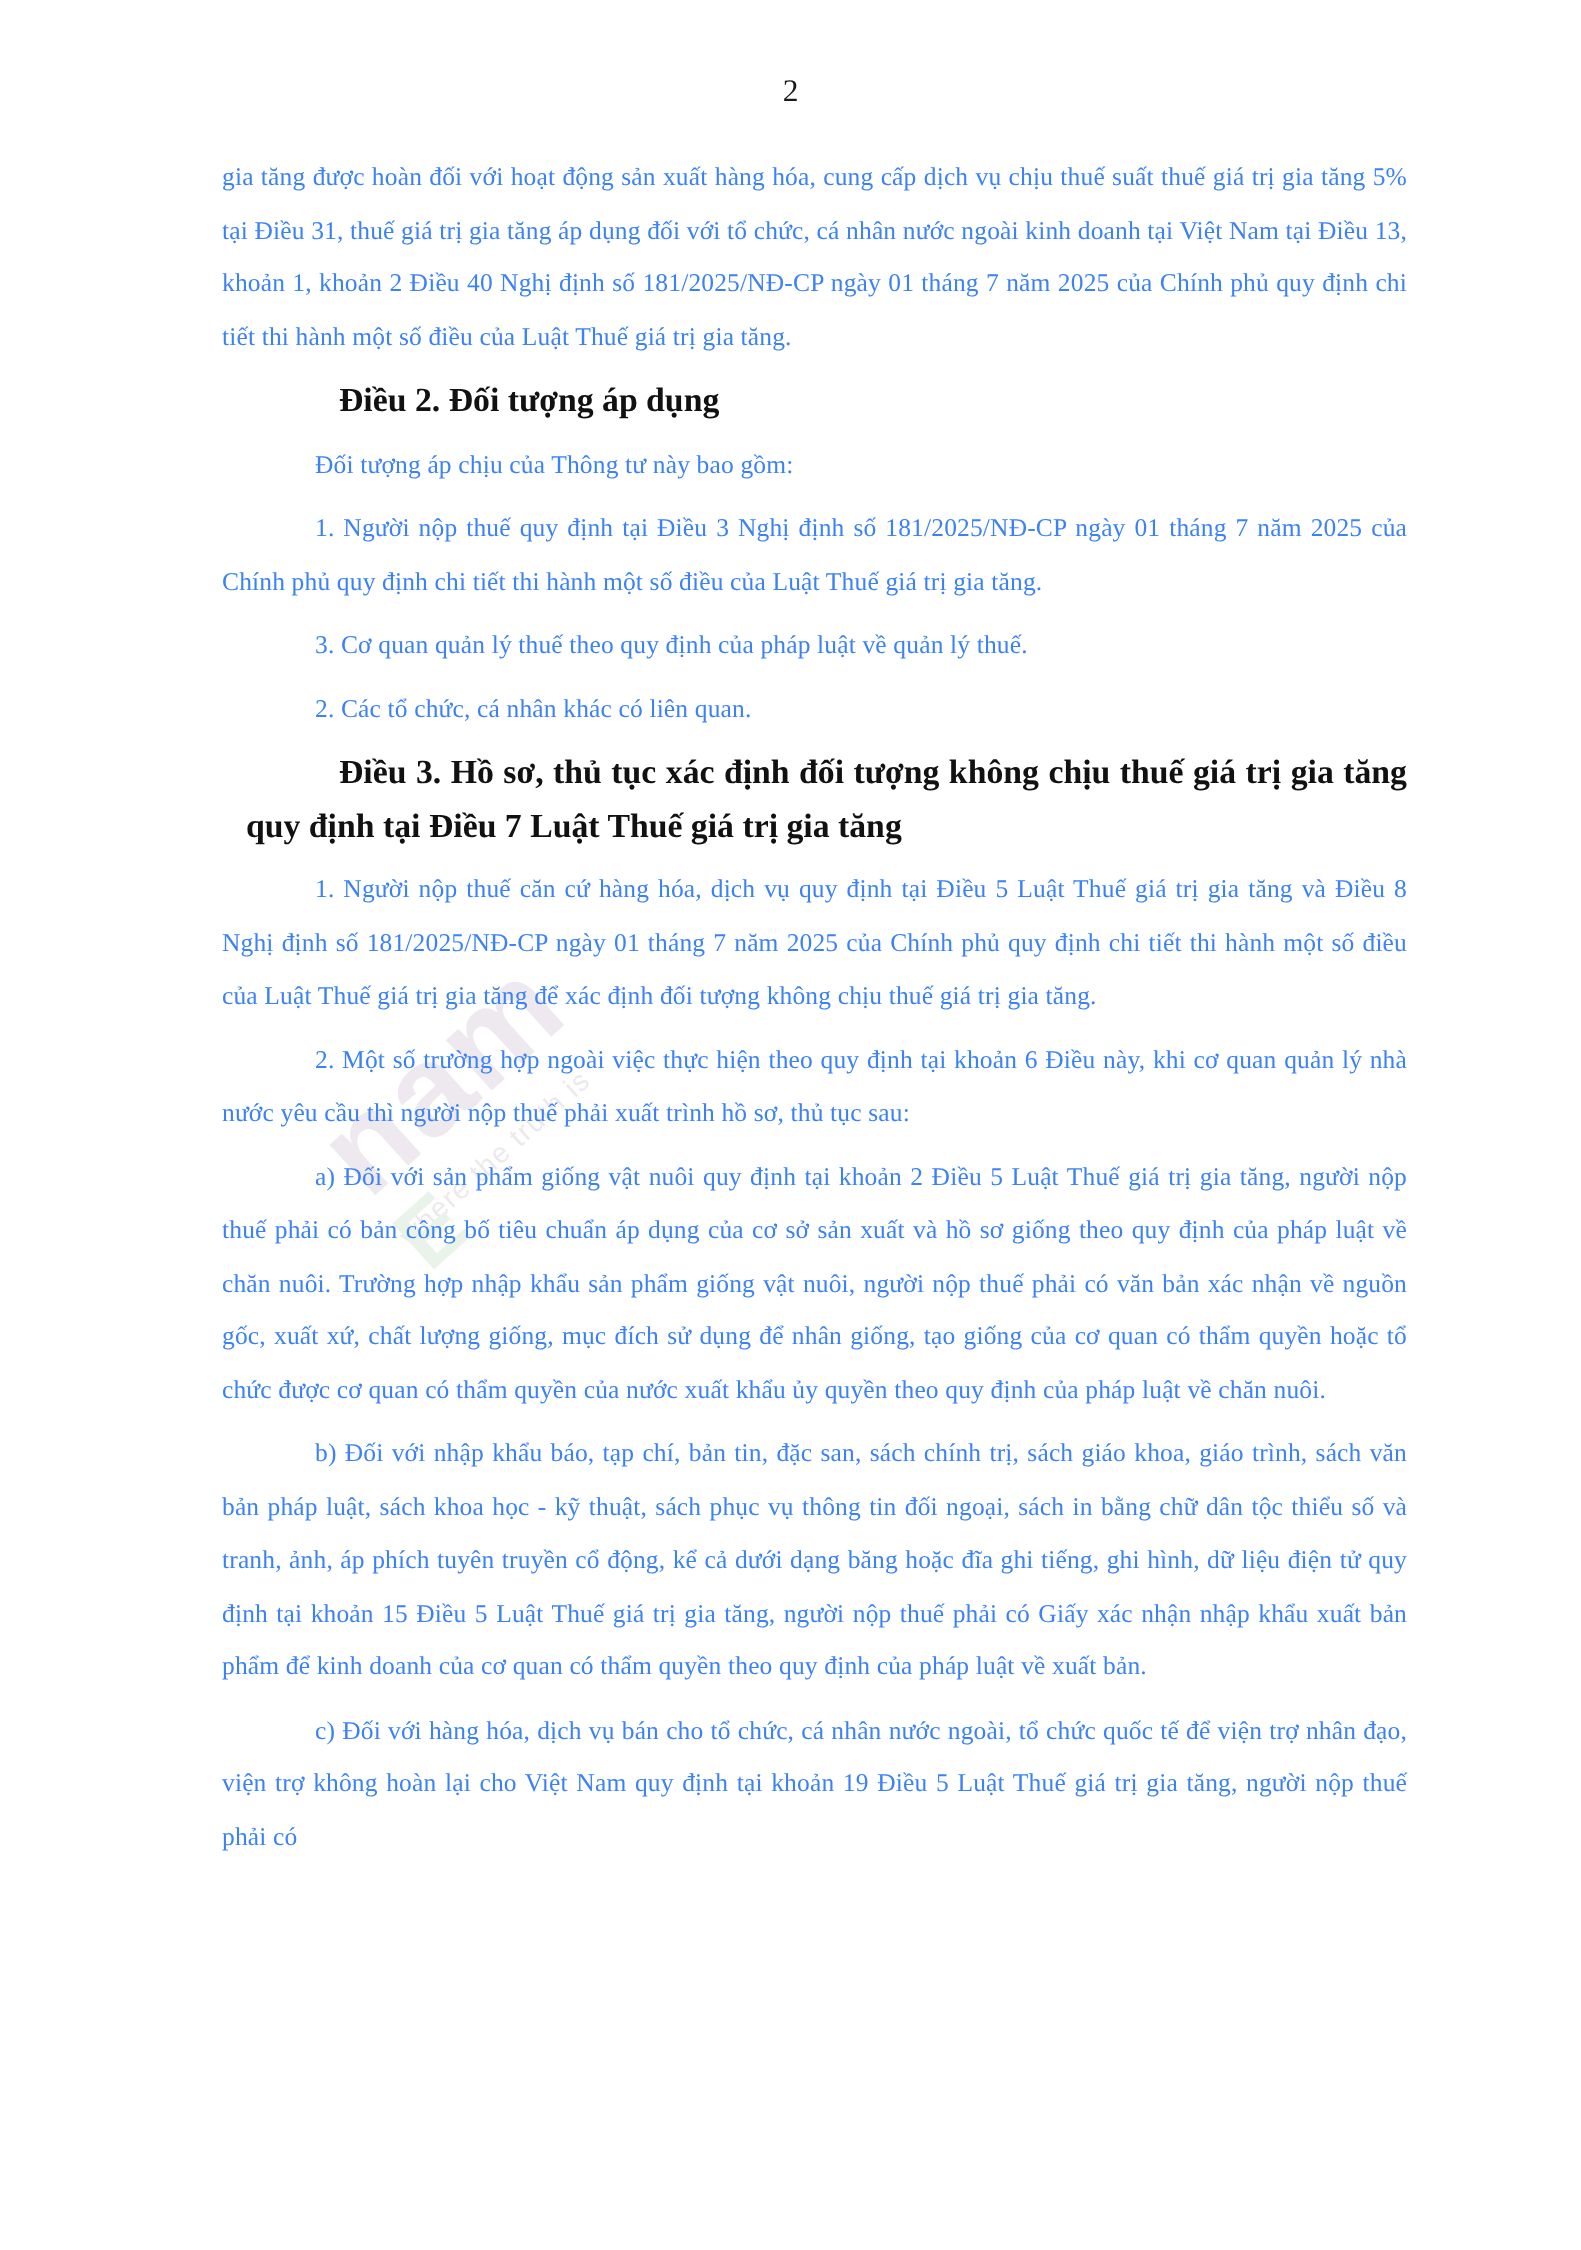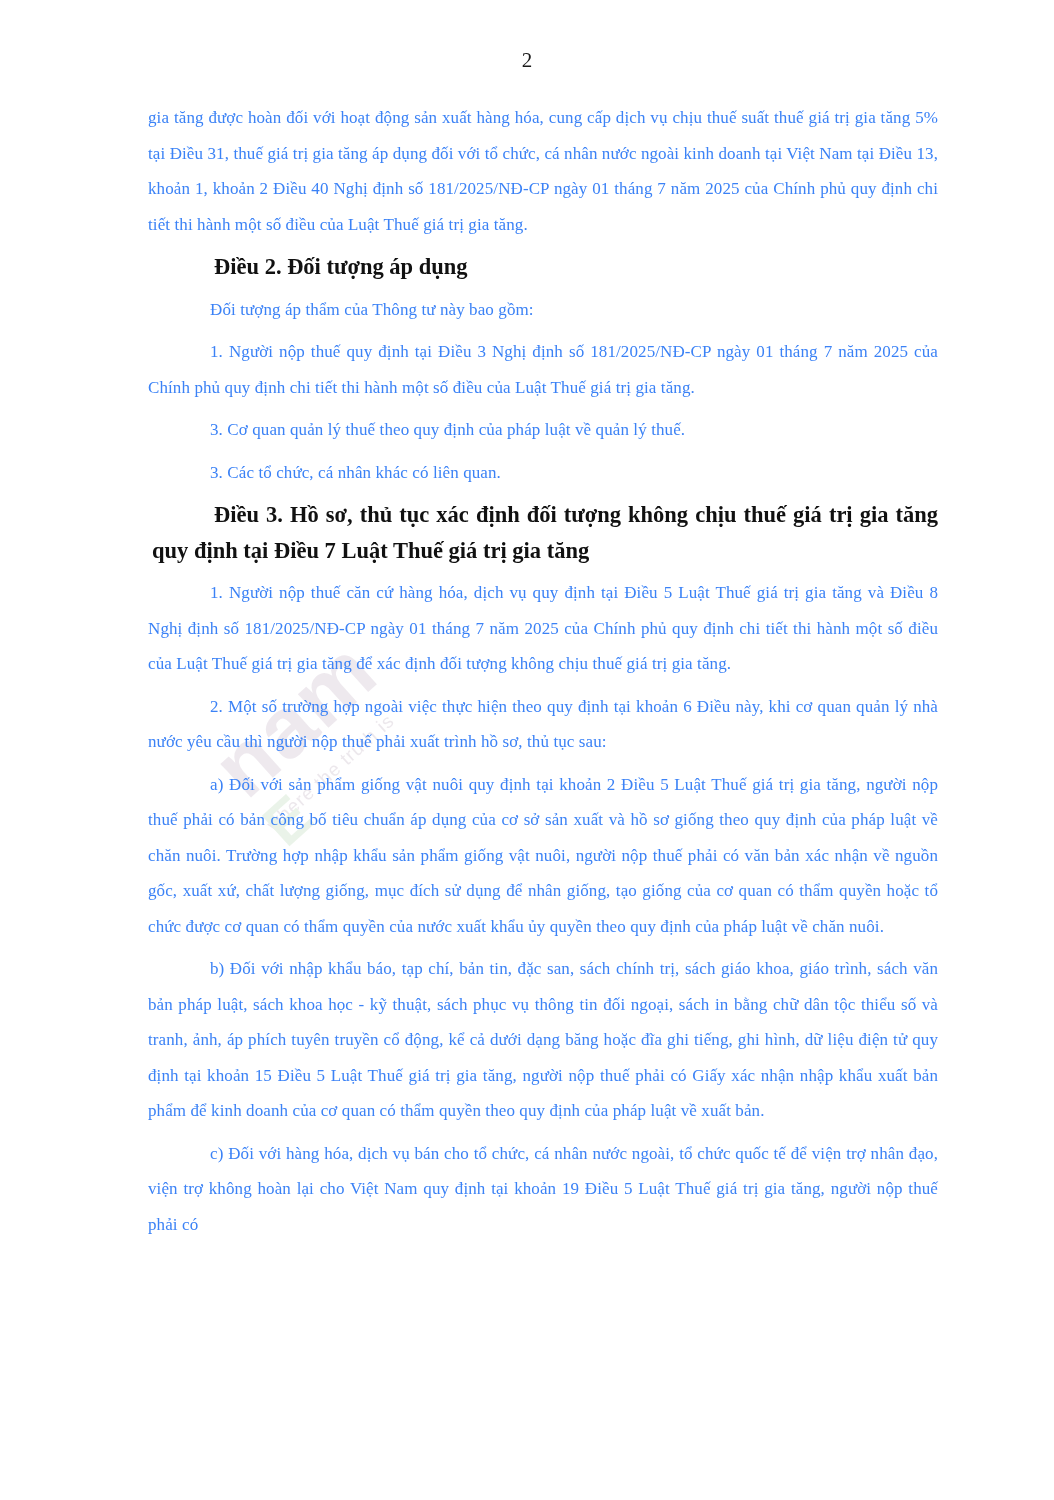--- a/index.html
+++ b/index.html
@@ -41,21 +41,21 @@
     text-align: justify;
     text-justify: inter-word;
     text-indent: 62px;
     color: #3b82f6;
     letter-spacing: 0.1px;
   }
   p.para.no-indent {
     text-indent: 0;
   }
   p.heading {
-    margin: 0 0 1px 4px;
+    margin: 0 0 1px 16px;
     font-size: 22.5px;
     line-height: 35.5px;
     text-align: justify;
     text-indent: 62px;
     font-weight: bold;
     color: #111;
   }
   p.heading.block {
     text-align: justify;
   }
@@ -108,27 +108,27 @@
     <div class="wm-text">nam</div>
     <div class="wm-sub">where the truth is</div>
     <div class="wm-mark">E</div>
   </div>
 
   <div class="content">
     <p class="para no-indent">gia tăng được hoàn đối với hoạt động sản xuất hàng hóa, cung cấp dịch vụ chịu thuế suất thuế giá trị gia tăng 5% tại Điều 31, thuế giá trị gia tăng áp dụng đối với tổ chức, cá nhân nước ngoài kinh doanh tại Việt Nam tại Điều 13, khoản 1, khoản 2 Điều 40 Nghị định số 181/2025/NĐ-CP ngày 01 tháng 7 năm 2025 của Chính phủ quy định chi tiết thi hành một số điều của Luật Thuế giá trị gia tăng.</p>
     <div class="spacer-sm"></div>
     <p class="heading">Điều 2. Đối tượng áp dụng</p>
     <div class="spacer-sm"></div>
-    <p class="para">Đối tượng áp thẩm của Thông tư này bao gồm:</p>
+    <p class="para">Đối tượng áp chịu của Thông tư này bao gồm:</p>
     <div class="spacer-sm"></div>
     <p class="para">1. Người nộp thuế quy định tại Điều 3 Nghị định số 181/2025/NĐ-CP ngày 01 tháng 7 năm 2025 của Chính phủ quy định chi tiết thi hành một số điều của Luật Thuế giá trị gia tăng.</p>
     <div class="spacer-sm"></div>
     <p class="para">3. Cơ quan quản lý thuế theo quy định của pháp luật về quản lý thuế.</p>
     <div class="spacer-sm"></div>
-    <p class="para">3. Các tổ chức, cá nhân khác có liên quan.</p>
+    <p class="para">2. Các tổ chức, cá nhân khác có liên quan.</p>
     <div class="spacer-sm"></div>
     <p class="heading block">Điều 3. Hồ sơ, thủ tục xác định đối tượng không chịu thuế giá trị gia tăng quy định tại Điều 7 Luật Thuế giá trị gia tăng</p>
     <div class="spacer-sm"></div>
     <p class="para">1. Người nộp thuế căn cứ hàng hóa, dịch vụ quy định tại Điều 5 Luật Thuế giá trị gia tăng và Điều 8 Nghị định số 181/2025/NĐ-CP ngày 01 tháng 7 năm 2025 của Chính phủ quy định chi tiết thi hành một số điều của Luật Thuế giá trị gia tăng để xác định đối tượng không chịu thuế giá trị gia tăng.</p>
     <div class="spacer-sm"></div>
     <p class="para">2. Một số trường hợp ngoài việc thực hiện theo quy định tại khoản 6 Điều này, khi cơ quan quản lý nhà nước yêu cầu thì người nộp thuế phải xuất trình hồ sơ, thủ tục sau:</p>
     <div class="spacer-sm"></div>
     <p class="para">a) Đối với sản phẩm giống vật nuôi quy định tại khoản 2 Điều 5 Luật Thuế giá trị gia tăng, người nộp thuế phải có bản công bố tiêu chuẩn áp dụng của cơ sở sản xuất và hồ sơ giống theo quy định của pháp luật về chăn nuôi. Trường hợp nhập khẩu sản phẩm giống vật nuôi, người nộp thuế phải có văn bản xác nhận về nguồn gốc, xuất xứ, chất lượng giống, mục đích sử dụng để nhân giống, tạo giống của cơ quan có thẩm quyền hoặc tổ chức được cơ quan có thẩm quyền của nước xuất khẩu ủy quyền theo quy định của pháp luật về chăn nuôi.</p>
     <div class="spacer-sm"></div>
     <p class="para">b) Đối với nhập khẩu báo, tạp chí, bản tin, đặc san, sách chính trị, sách giáo khoa, giáo trình, sách văn bản pháp luật, sách khoa học - kỹ thuật, sách phục vụ thông tin đối ngoại, sách in bằng chữ dân tộc thiểu số và tranh, ảnh, áp phích tuyên truyền cổ động, kể cả dưới dạng băng hoặc đĩa ghi tiếng, ghi hình, dữ liệu điện tử quy định tại khoản 15 Điều 5 Luật Thuế giá trị gia tăng, người nộp thuế phải có Giấy xác nhận nhập khẩu xuất bản phẩm để kinh doanh của cơ quan có thẩm quyền theo quy định của pháp luật về xuất bản.</p>

